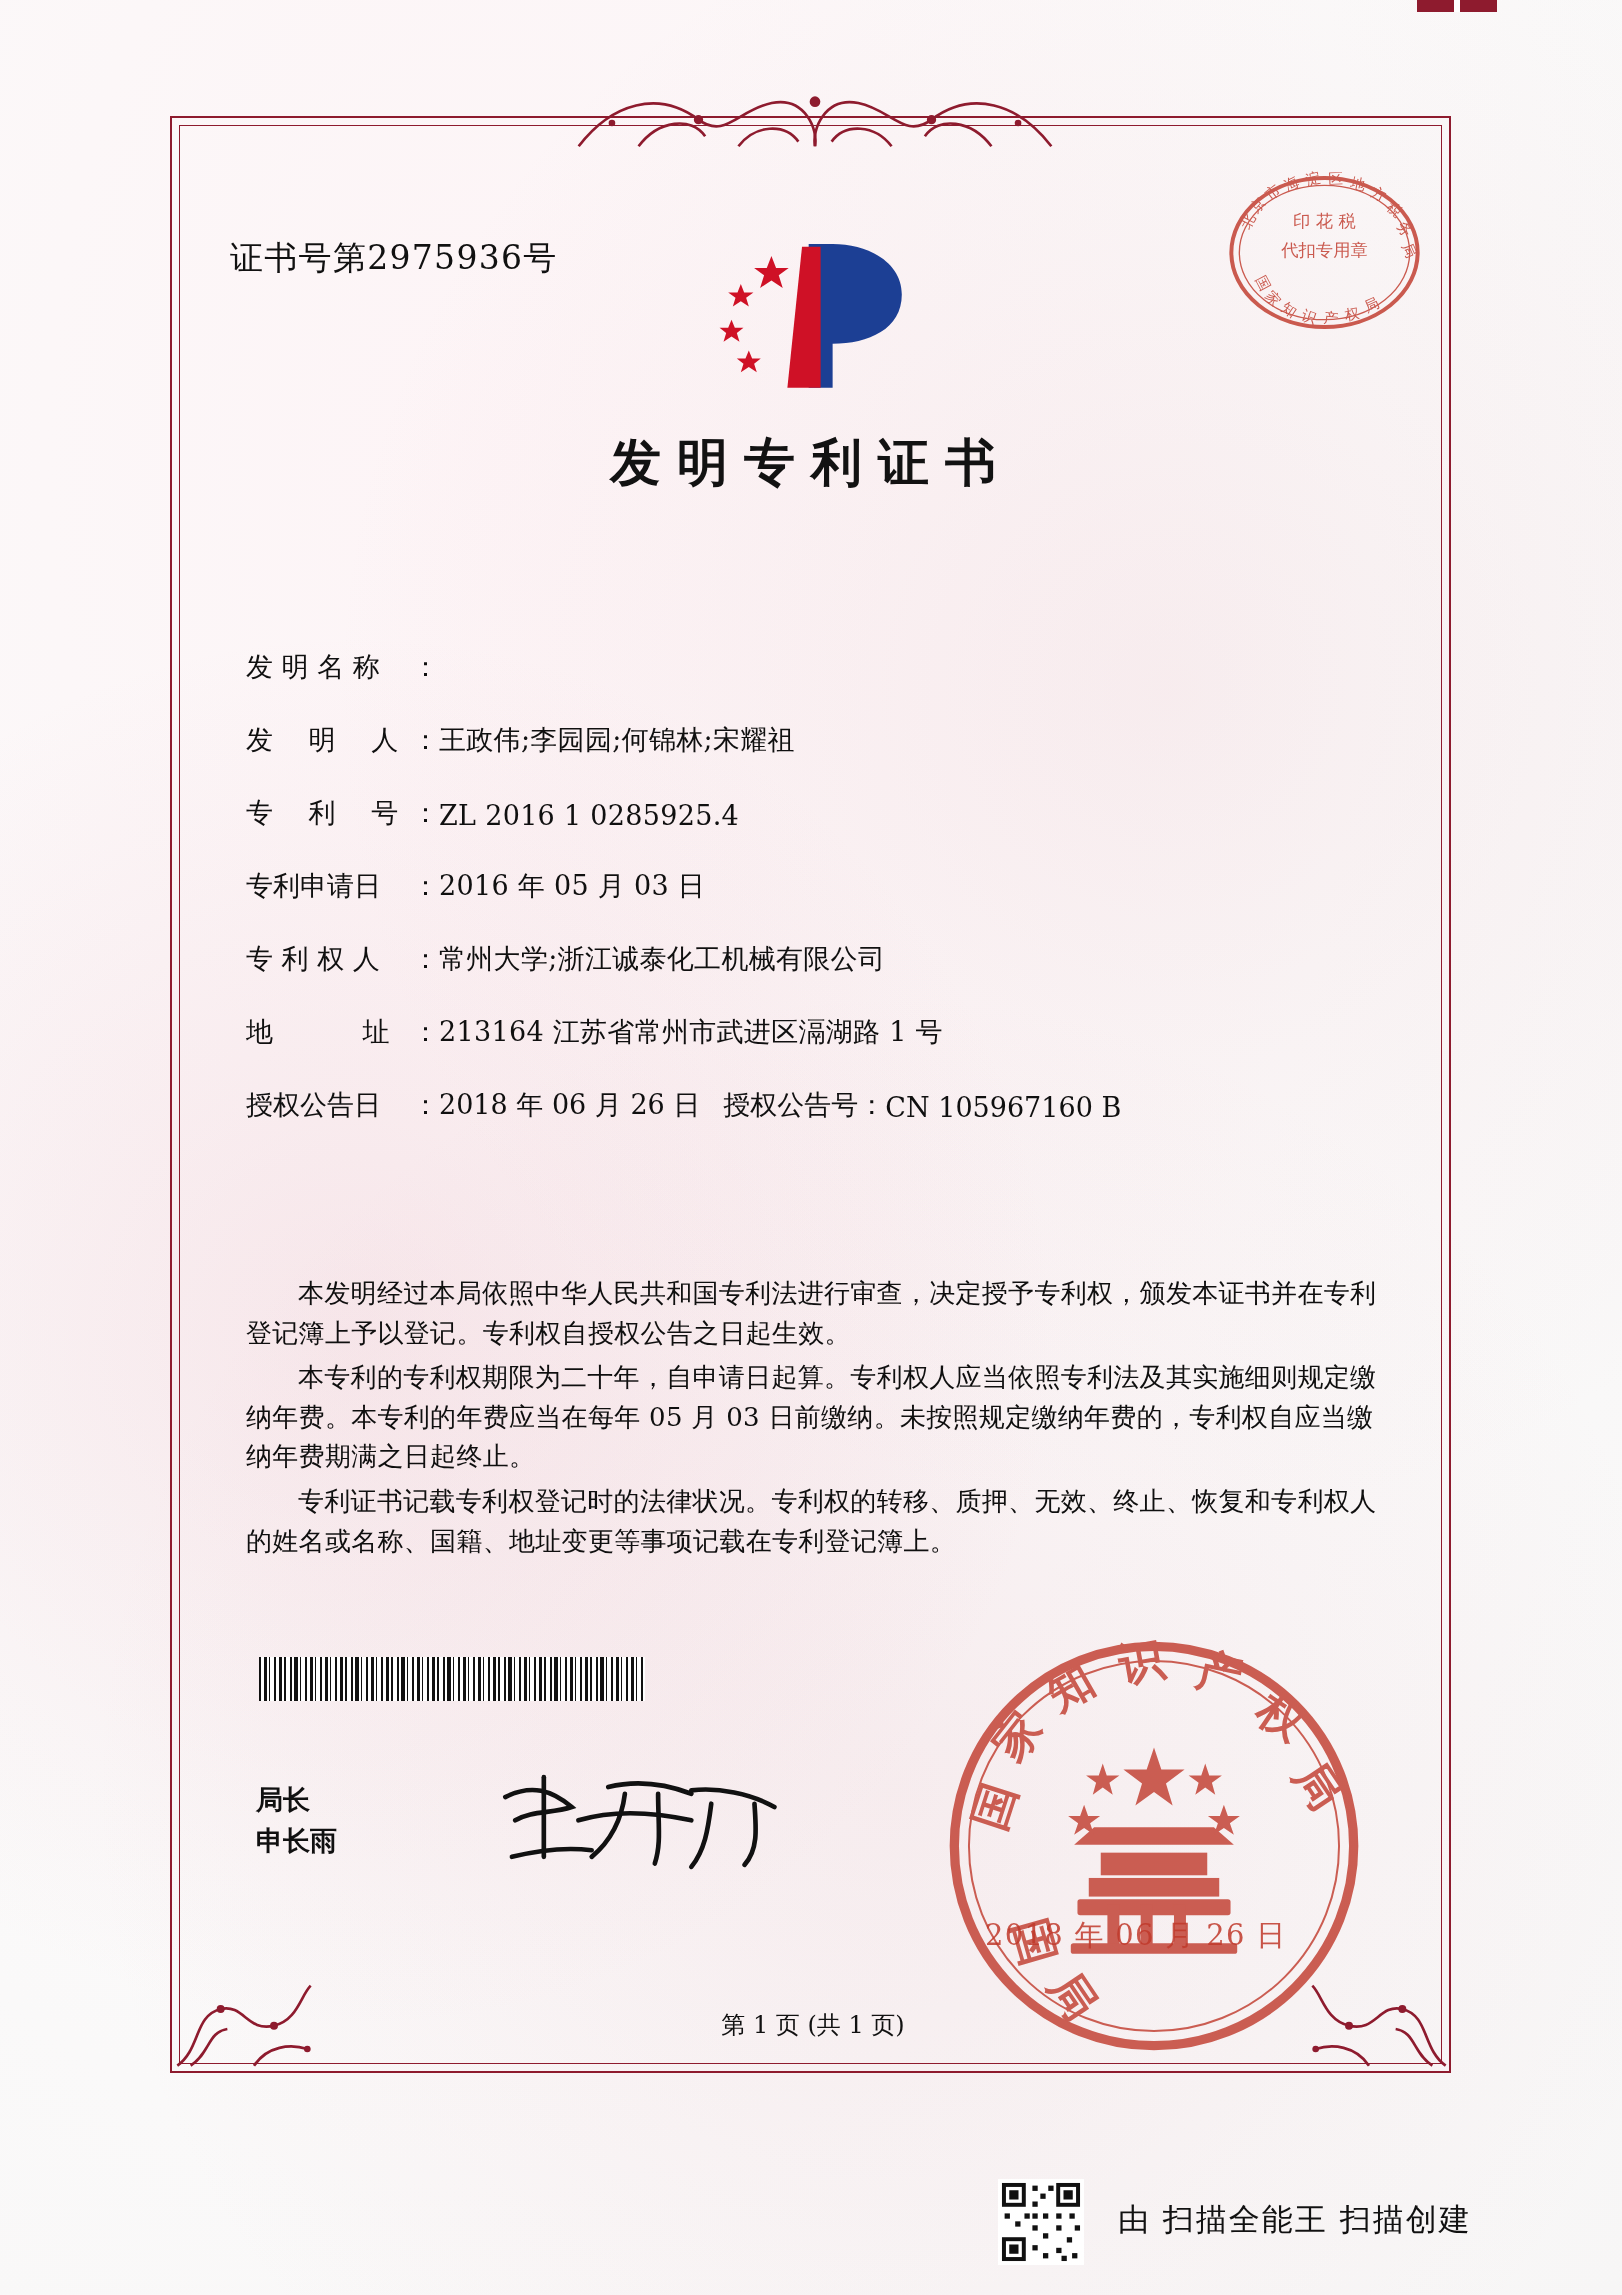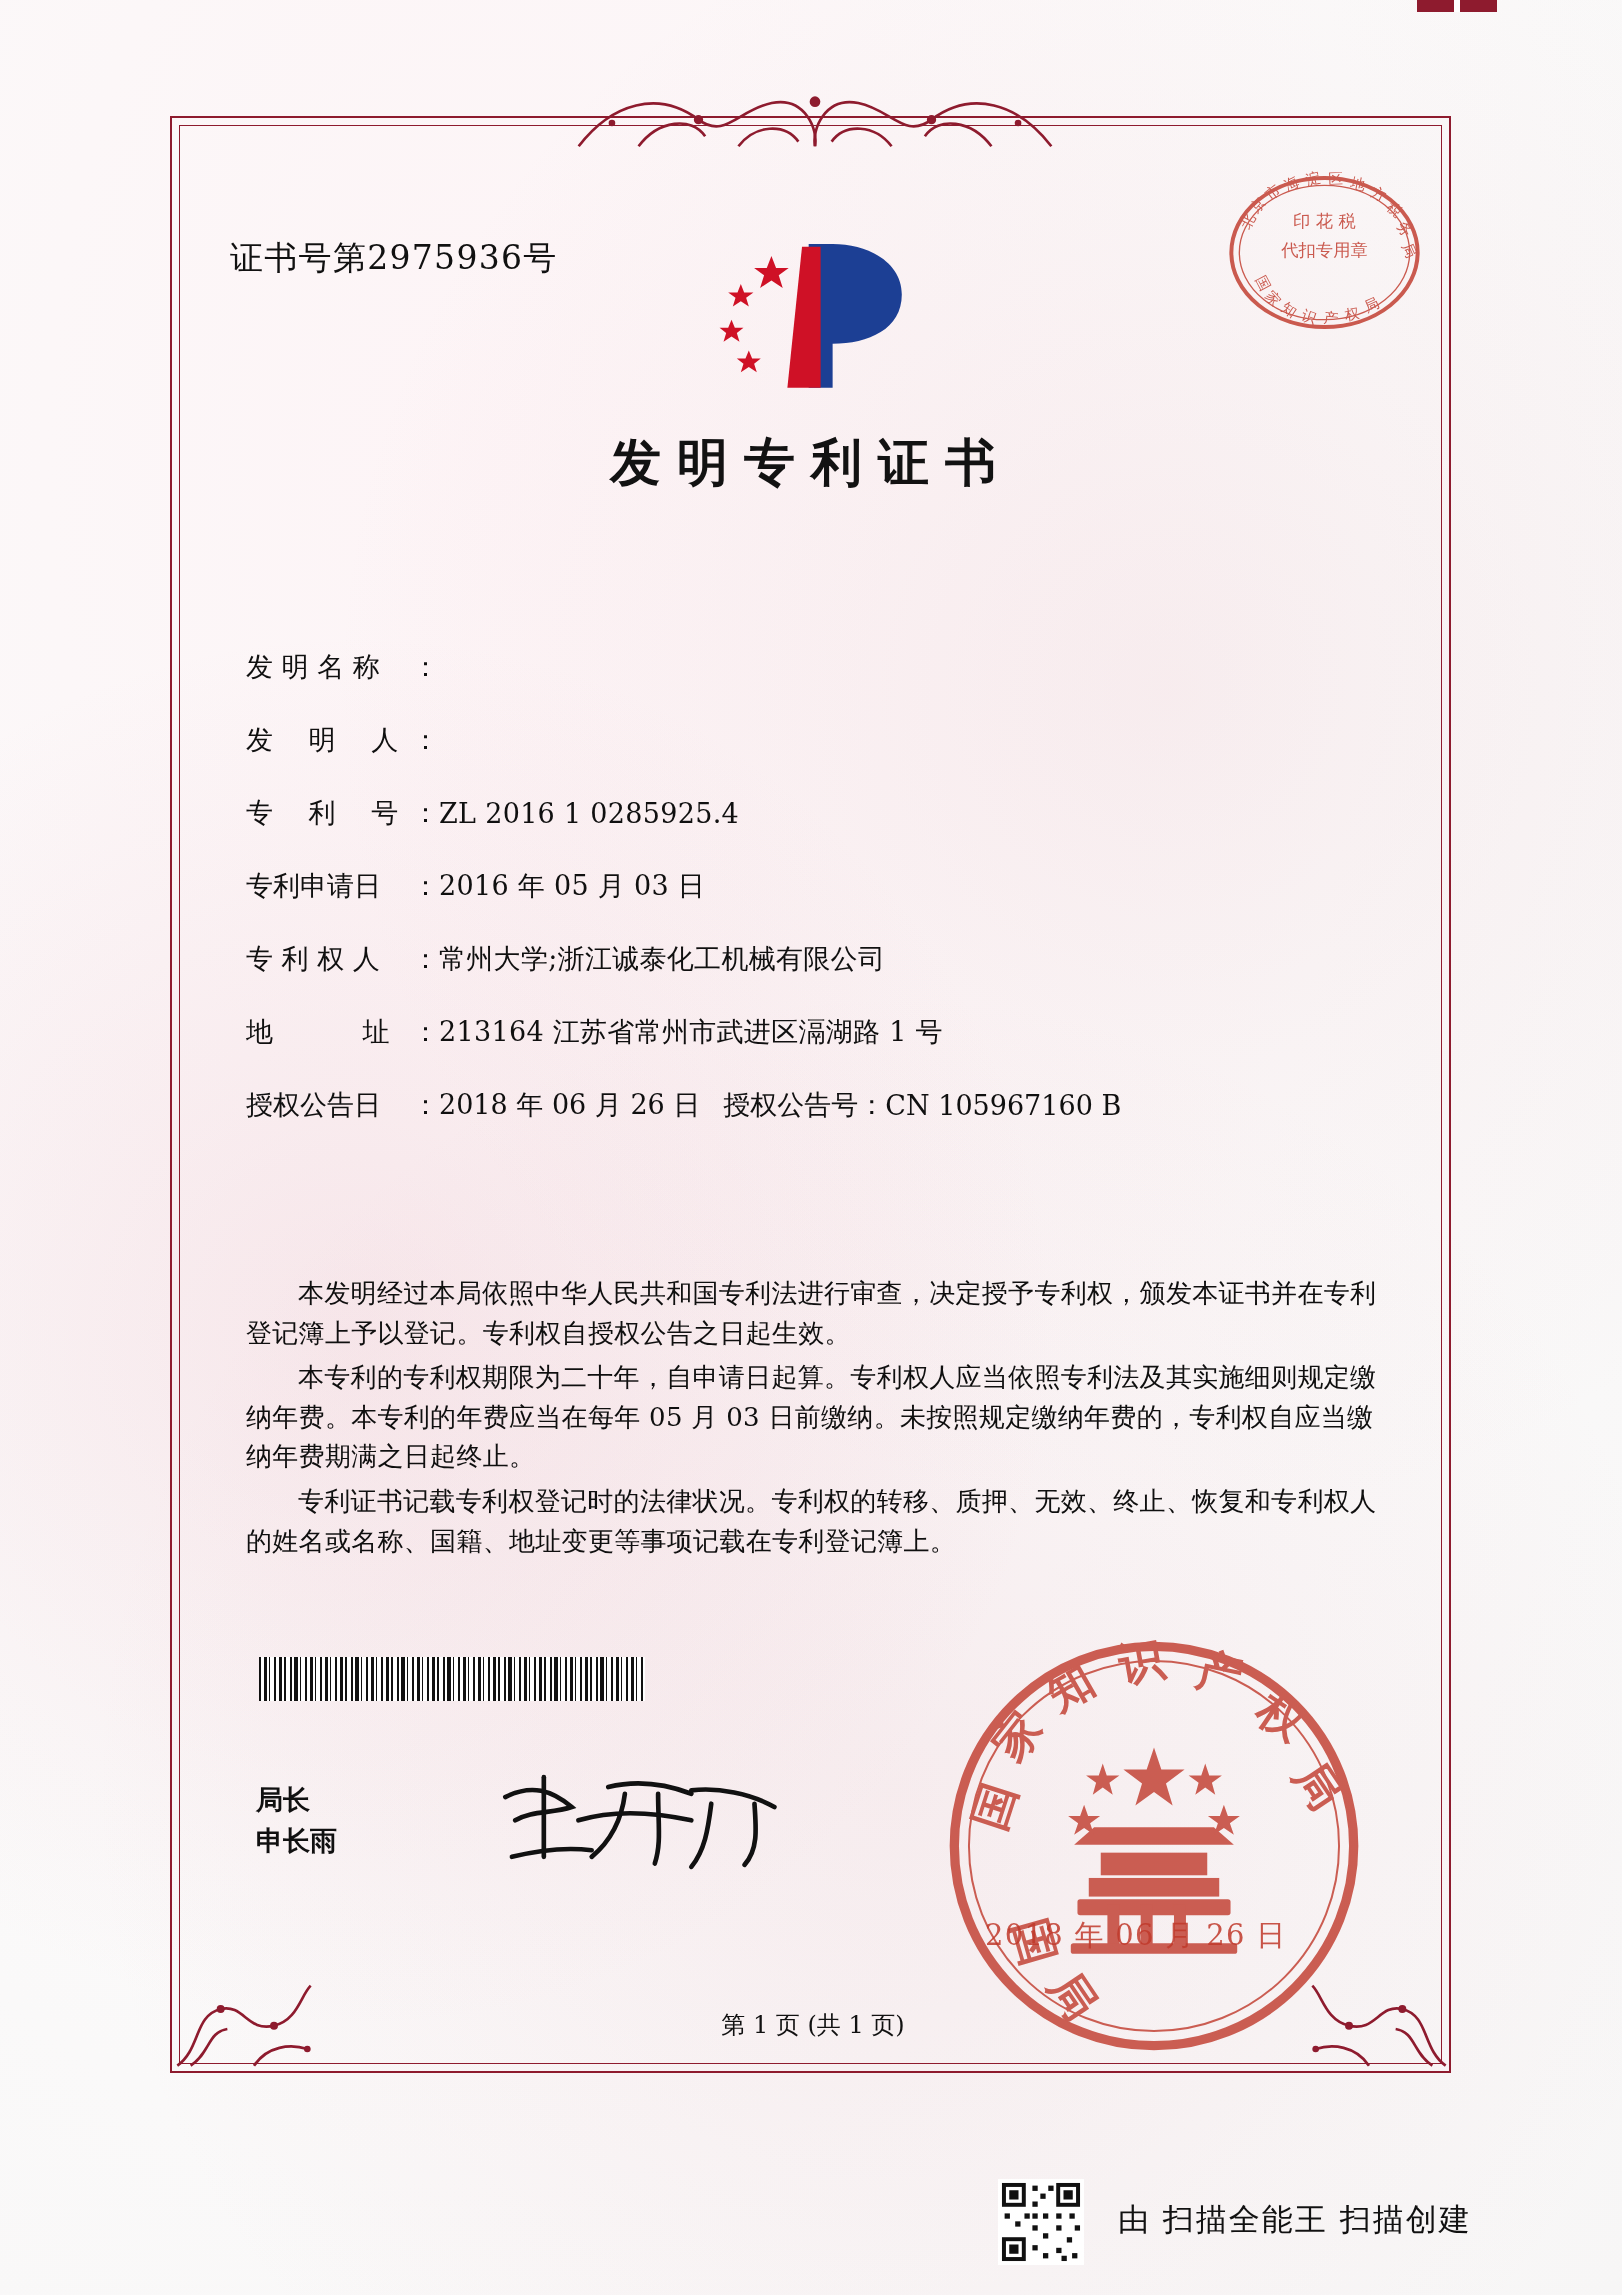--- a/index.html
+++ b/index.html
@@ -42,21 +42,21 @@
   }
   #logo{position:absolute;left:702px;top:236px;width:220px;height:153px;}
   #taxseal{position:absolute;left:1218px;top:166px;width:213px;height:173px;}
   #title{
     position:absolute;left:0;right:0;top:429px;text-align:center;
     font-size:51px;letter-spacing:16px;font-weight:bold;color:#121212;
     font-family:"DejaVu Serif","Liberation Serif",serif;
   }
   
   #fields{position:absolute;left:246px;top:649px;width:1131px;}
-  .frow{display:flex;align-items:center;margin-bottom:37px;font-size:27px;color:#101010;
+  .frow{display:flex;align-items:flex-end;margin-bottom:37px;font-size:27px;color:#101010;
         font-family:"DejaVu Serif","Liberation Serif",serif;}
   .flabel{width:166px;flex:0 0 166px;letter-spacing:0px;white-space:nowrap;}
   .fsep{flex:0 0 17.3px;}
   .fval{flex:1;letter-spacing:0.3px;}
   .frow.two{margin-bottom:30px;}
   .flabel2{width:auto;flex:0 0 auto;margin-left:23px;white-space:nowrap;}
   
   #paras{position:absolute;left:246px;top:1274px;width:1131px;
     font-size:26px;line-height:1.52;color:#0f0f0f;
     font-family:"DejaVu Serif","Liberation Serif",serif;}
@@ -183,20 +183,21 @@
   <div id="title">发明专利证书</div>
 
   <div id="fields">
     <div class="frow">
       <span class="flabel">发 明 名 称</span>
       <span class="fsep">：</span>
     </div>
     <div class="frow">
       <span class="flabel">发　 明　 人</span>
       <span class="fsep">：</span>
+      <span class="fval">王政伟;李园园;何锦林;宋耀祖</span>
     </div>
     <div class="frow">
       <span class="flabel">专　 利　 号</span>
       <span class="fsep">：</span>
       <span class="fval">ZL 2016 1 0285925.4</span>
     </div>
     <div class="frow">
       <span class="flabel">专利申请日</span>
       <span class="fsep">：</span>
       <span class="fval">2016 年 05 月 03 日</span>

